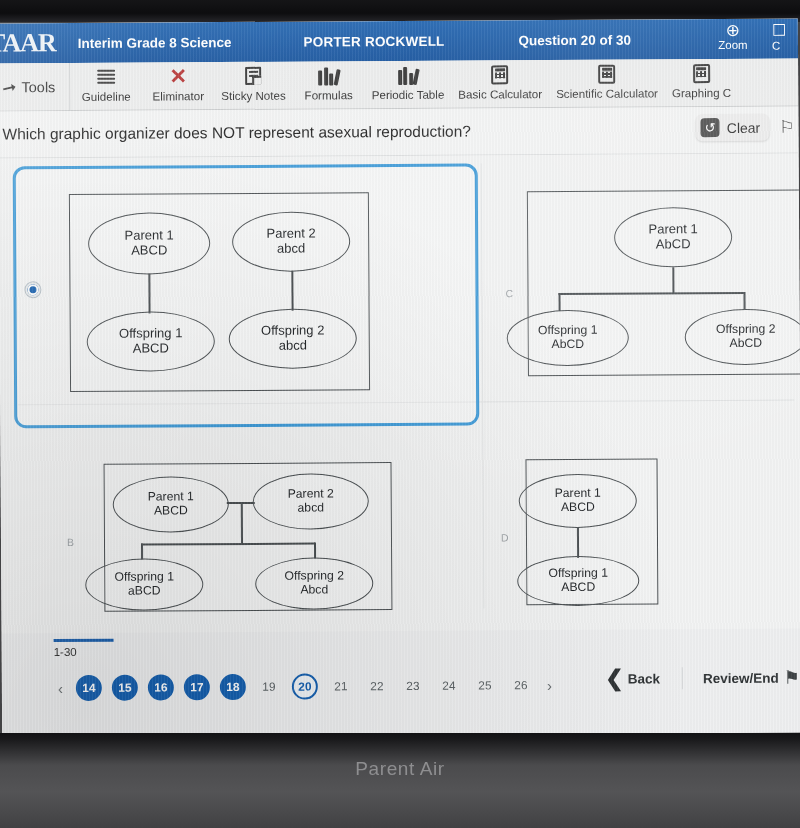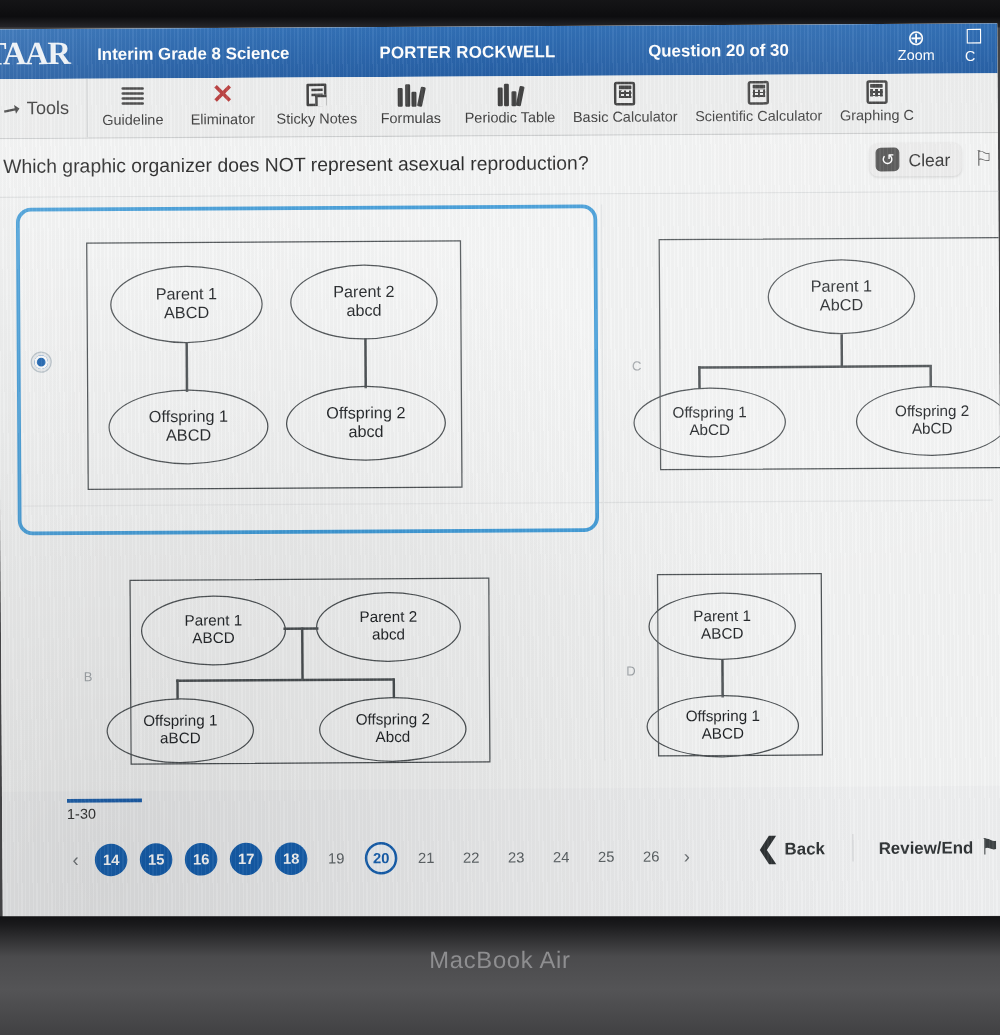--- a/index.html
+++ b/index.html
@@ -509,14 +509,14 @@
           <span class="rlabel">Review/End</span>
           <span class="rflag">⚑</span>
         </div>
       </div>
     </div>
 
   </div>
 
   <div id="glare"></div>
   <div id="bezel-bottom"></div>
-  <div id="macbook-label">MacBook Air</div>
+  <div id="macbook-label">Parent Air</div>
 </div>
 
 </body></html>

